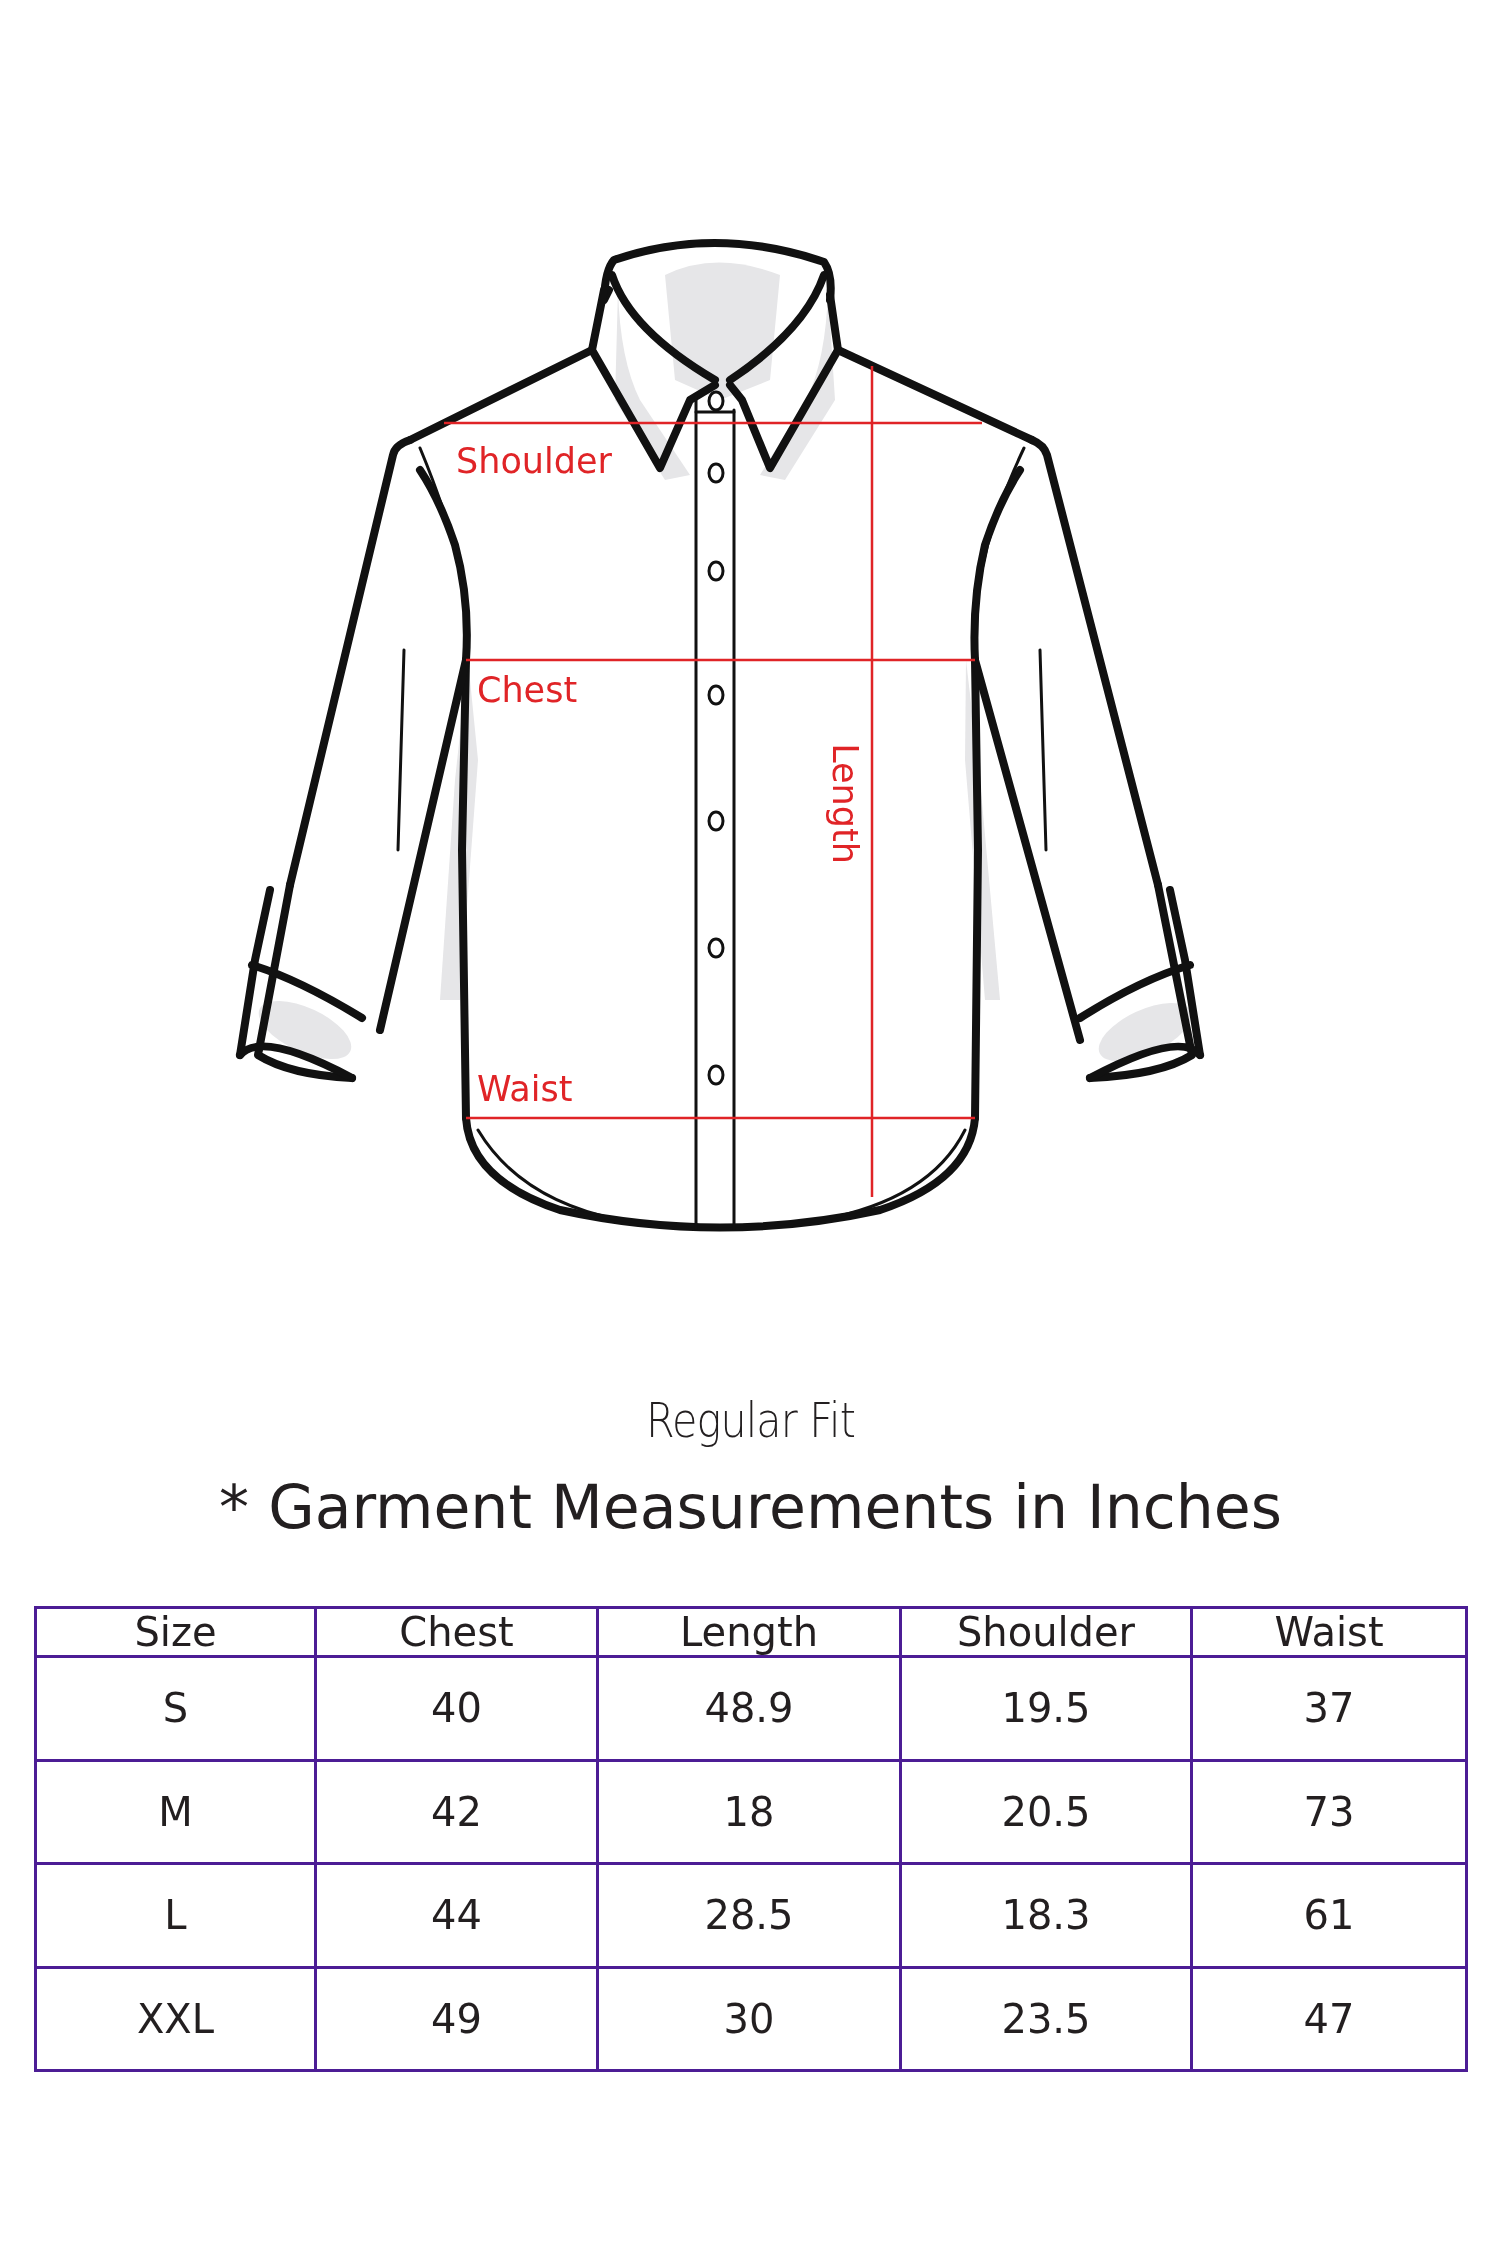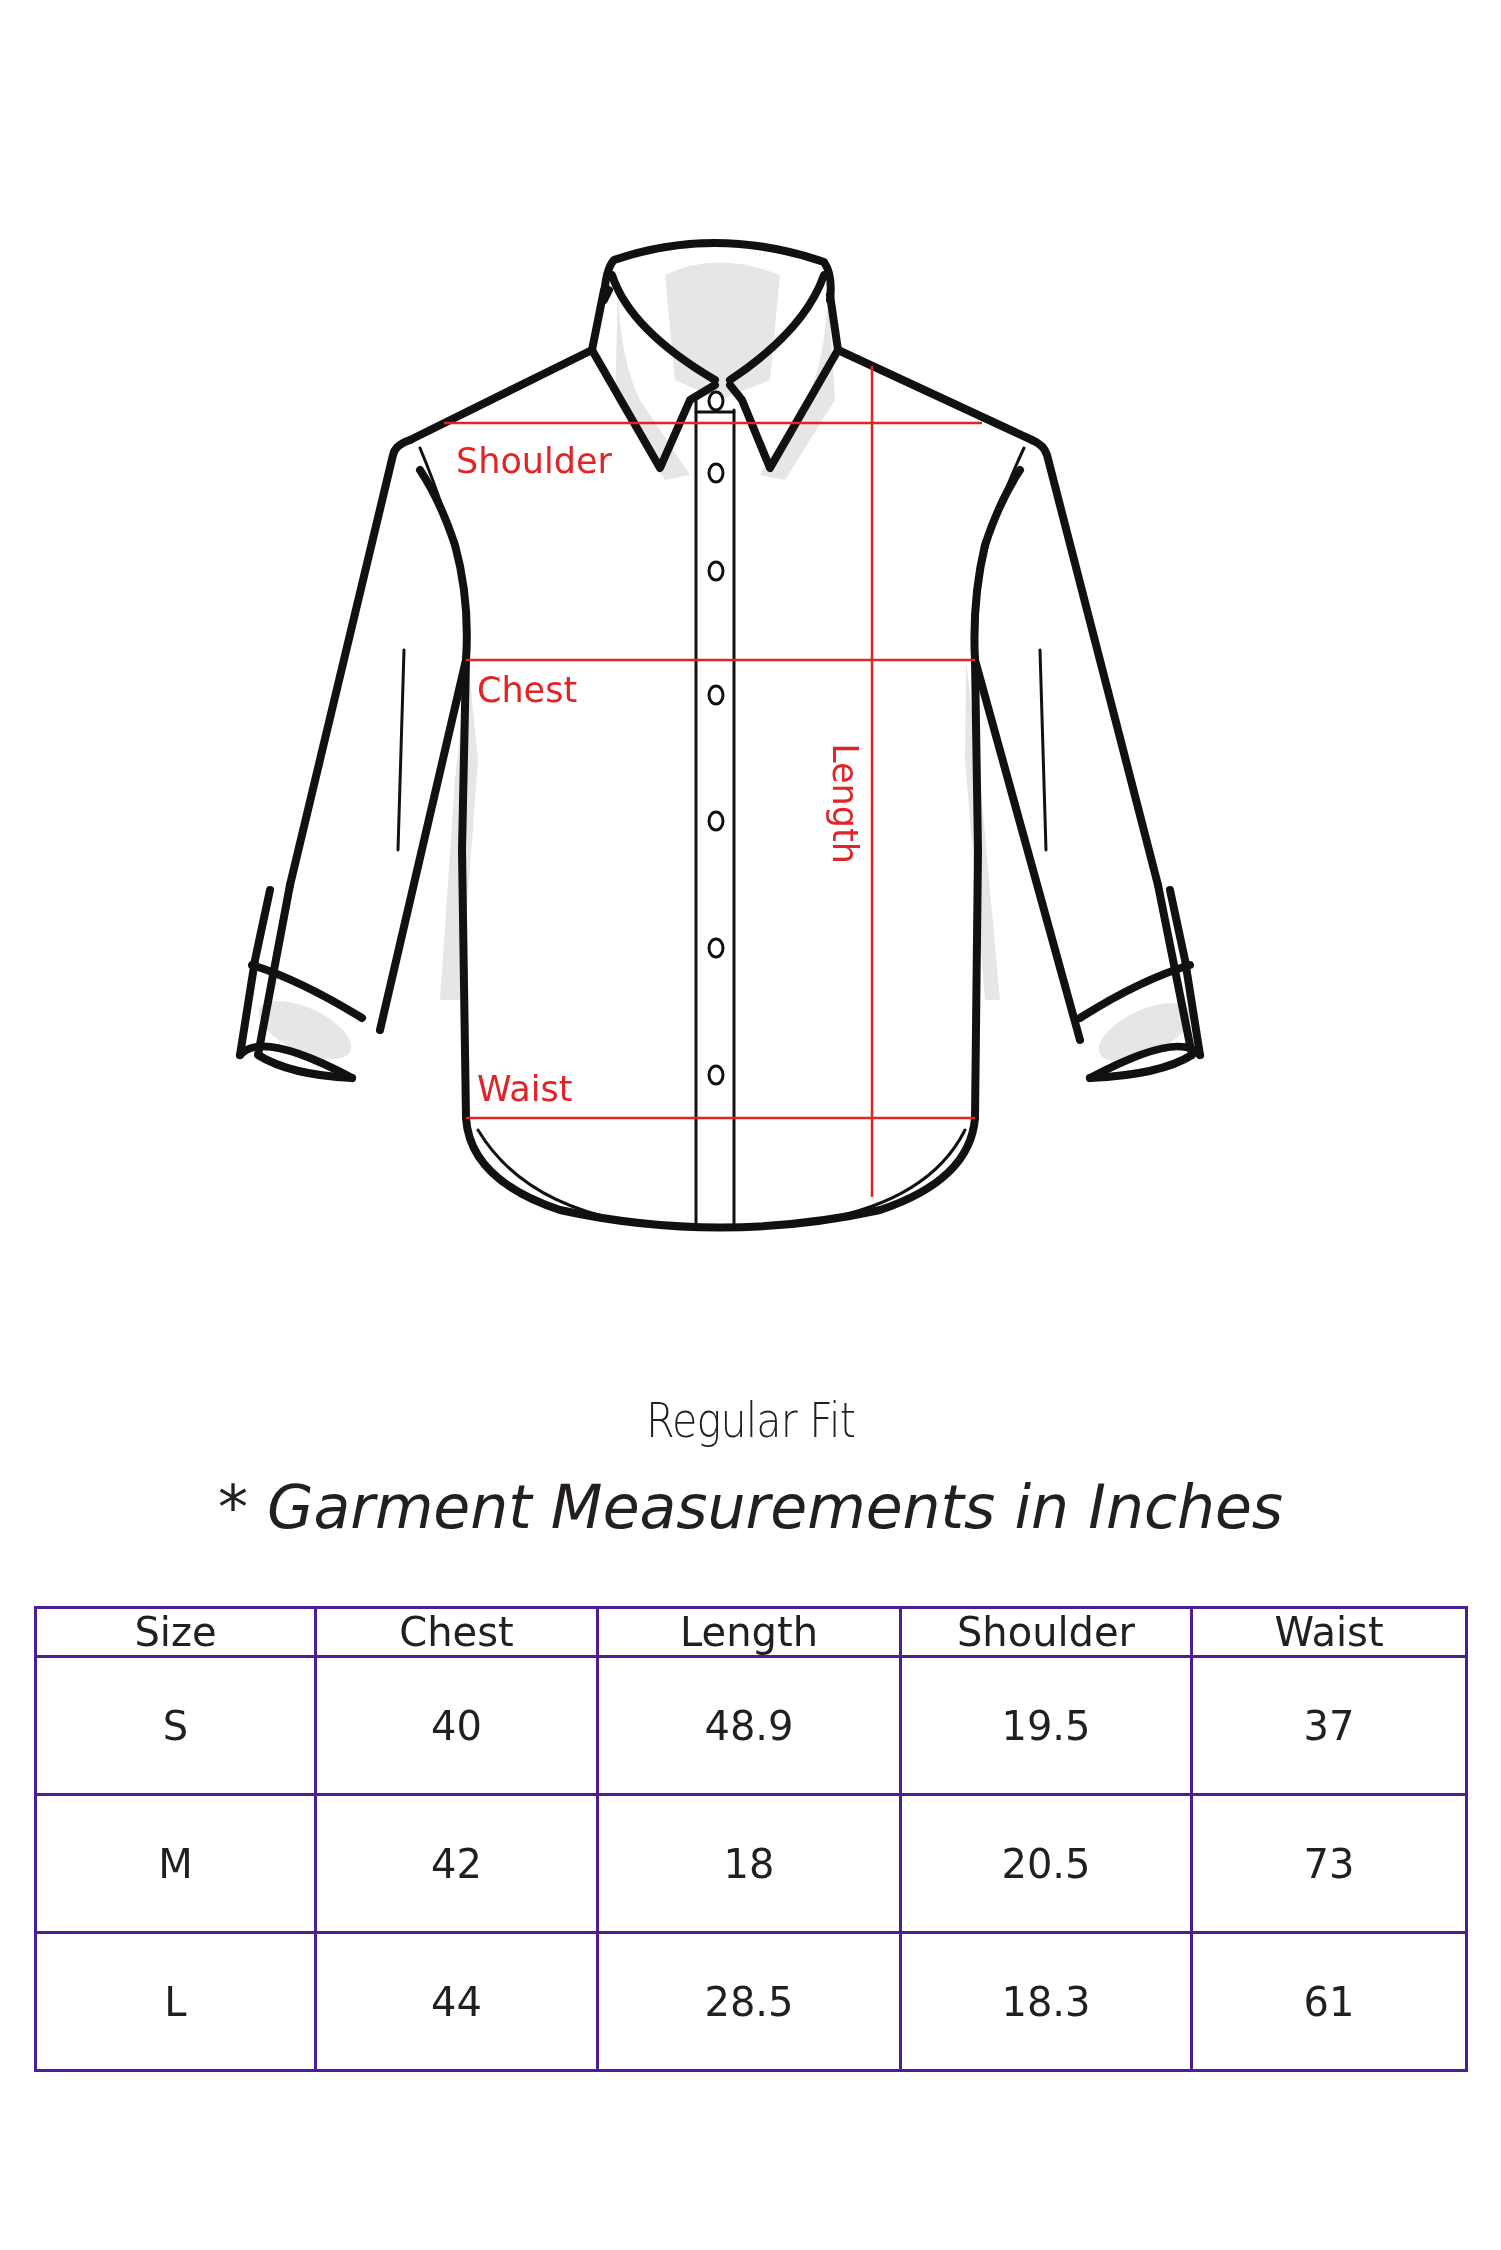--- a/index.html
+++ b/index.html
@@ -2,21 +2,21 @@
 <html><head>
   <meta charset="utf-8">
   <style>
     html, body { margin: 0; padding: 0; background: #ffffff; }
     body { width: 1501px; height: 2250px; position: relative; overflow: hidden; font-family: "Liberation Sans", "DejaVu Sans", sans-serif; color: #231f20; }
     .illustration { position: absolute; left: 0; top: 0; width: 1501px; height: 1300px; }
     .illustration svg { position: absolute; left: 0; top: 0; }
     .m-label { position: absolute; font-family: "DejaVu Sans", sans-serif; color: #e02427; font-size: 35px; line-height: 1; white-space: nowrap; }
     .m-label.vertical { transform: rotate(90deg); transform-origin: center center; }
     .fit-label { position: absolute; left: 0; width: 1501px; top: 1392px; text-align: center; font-family: "DejaVu Sans", sans-serif; font-size: 48px; font-weight: 300; color: #231f20; letter-spacing: -1px; transform: scaleX(0.86); }
-    .heading { position: absolute; left: 0; width: 1501px; top: 1472px; text-align: center; font-family: "DejaVu Sans", sans-serif; font-size: 60px; color: #231f20; font-style: italic; }
+    .heading { position: absolute; left: 0; width: 1501px; top: 1472px; text-align: center; font-family: "DejaVu Sans", sans-serif; font-size: 60px; color: #231f20; }
     table.size-table { position: absolute; left: 34px; top: 1606px; width: 1431px; height: 466px; border-collapse: collapse; table-layout: fixed; }
     table.size-table td, table.size-table th { border: 3px solid #4c1d95; text-align: center; vertical-align: middle; font-family: "DejaVu Sans", sans-serif; font-size: 40px; font-weight: normal; color: #231f20; padding: 0; }
     table.size-table th { font-weight: 500; }
   </style>
 </head>
 <body>
 
 <div class="illustration">
   <svg width="1501" height="1300" viewBox="0 0 1501 1300">
 
@@ -137,14 +137,21 @@
       <td>20.5</td>
       <td>73</td>
     </tr>
     <tr>
       <td>L</td>
       <td>44</td>
       <td>28.5</td>
       <td>18.3</td>
       <td>61</td>
     </tr>
+    <tr>
+      <td>XXL</td>
+      <td>49</td>
+      <td>30</td>
+      <td>23.5</td>
+      <td>47</td>
+    </tr>
   </tbody>
 </table>
 
 </body></html>

